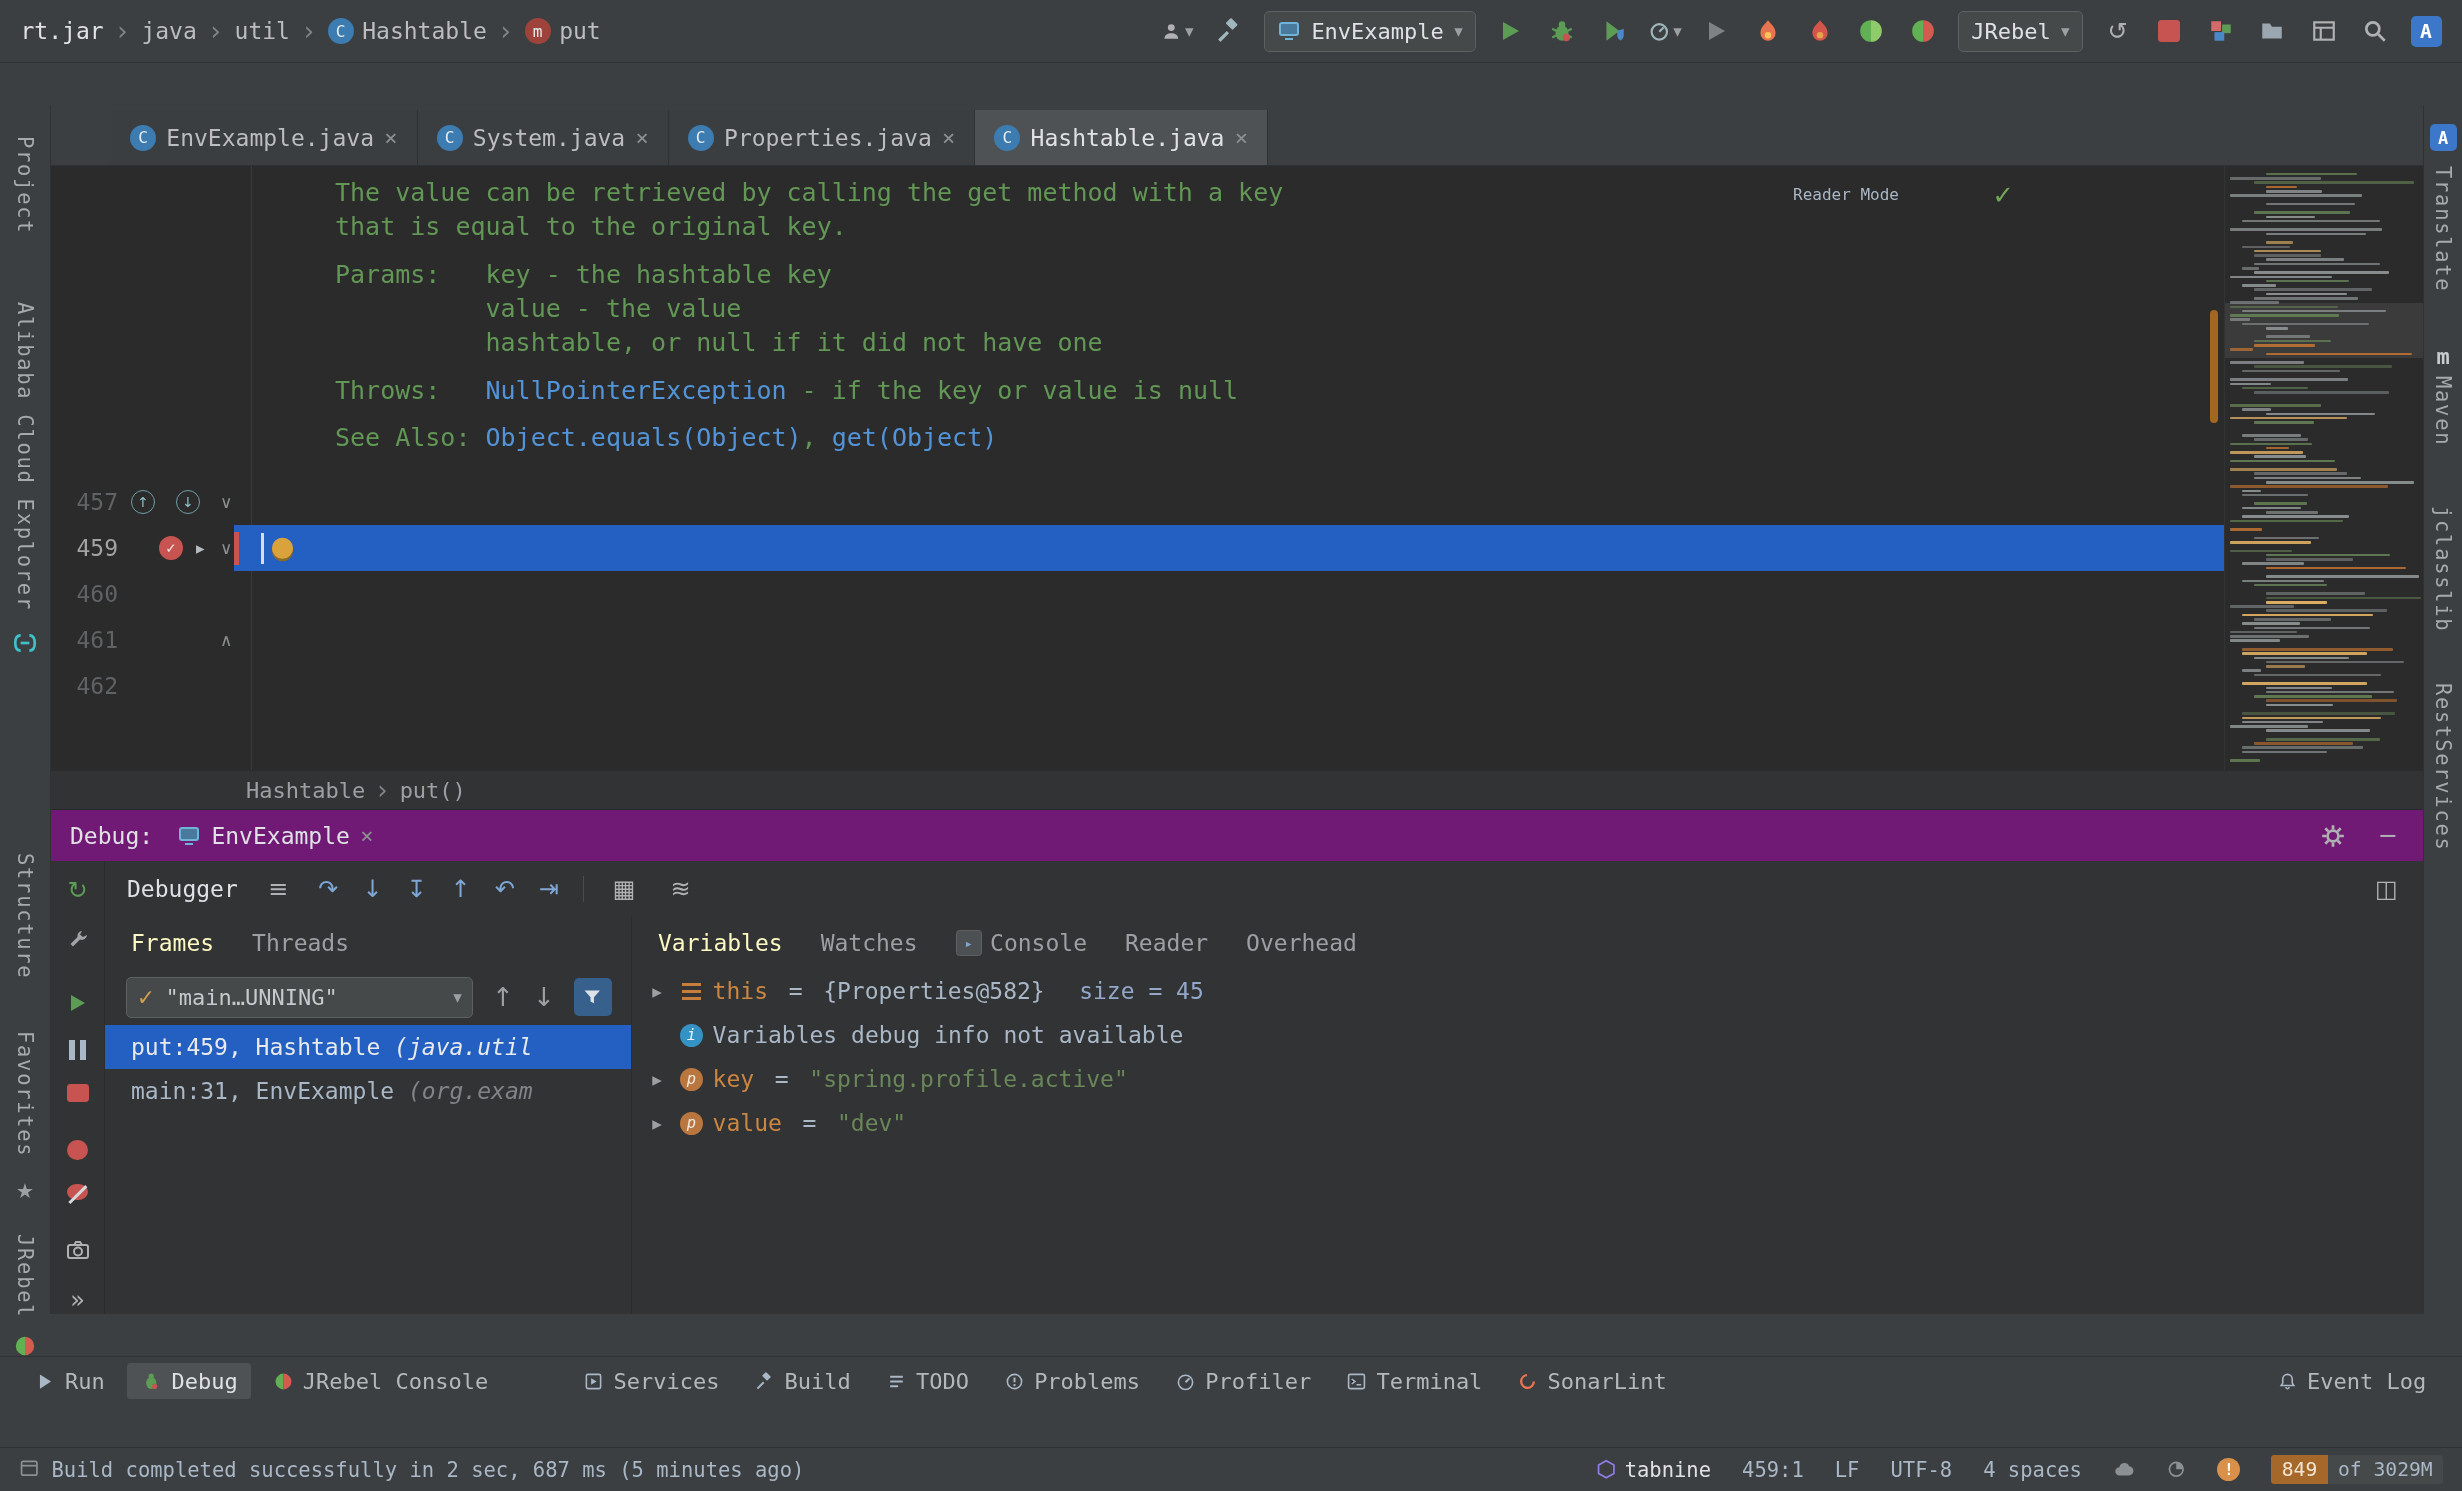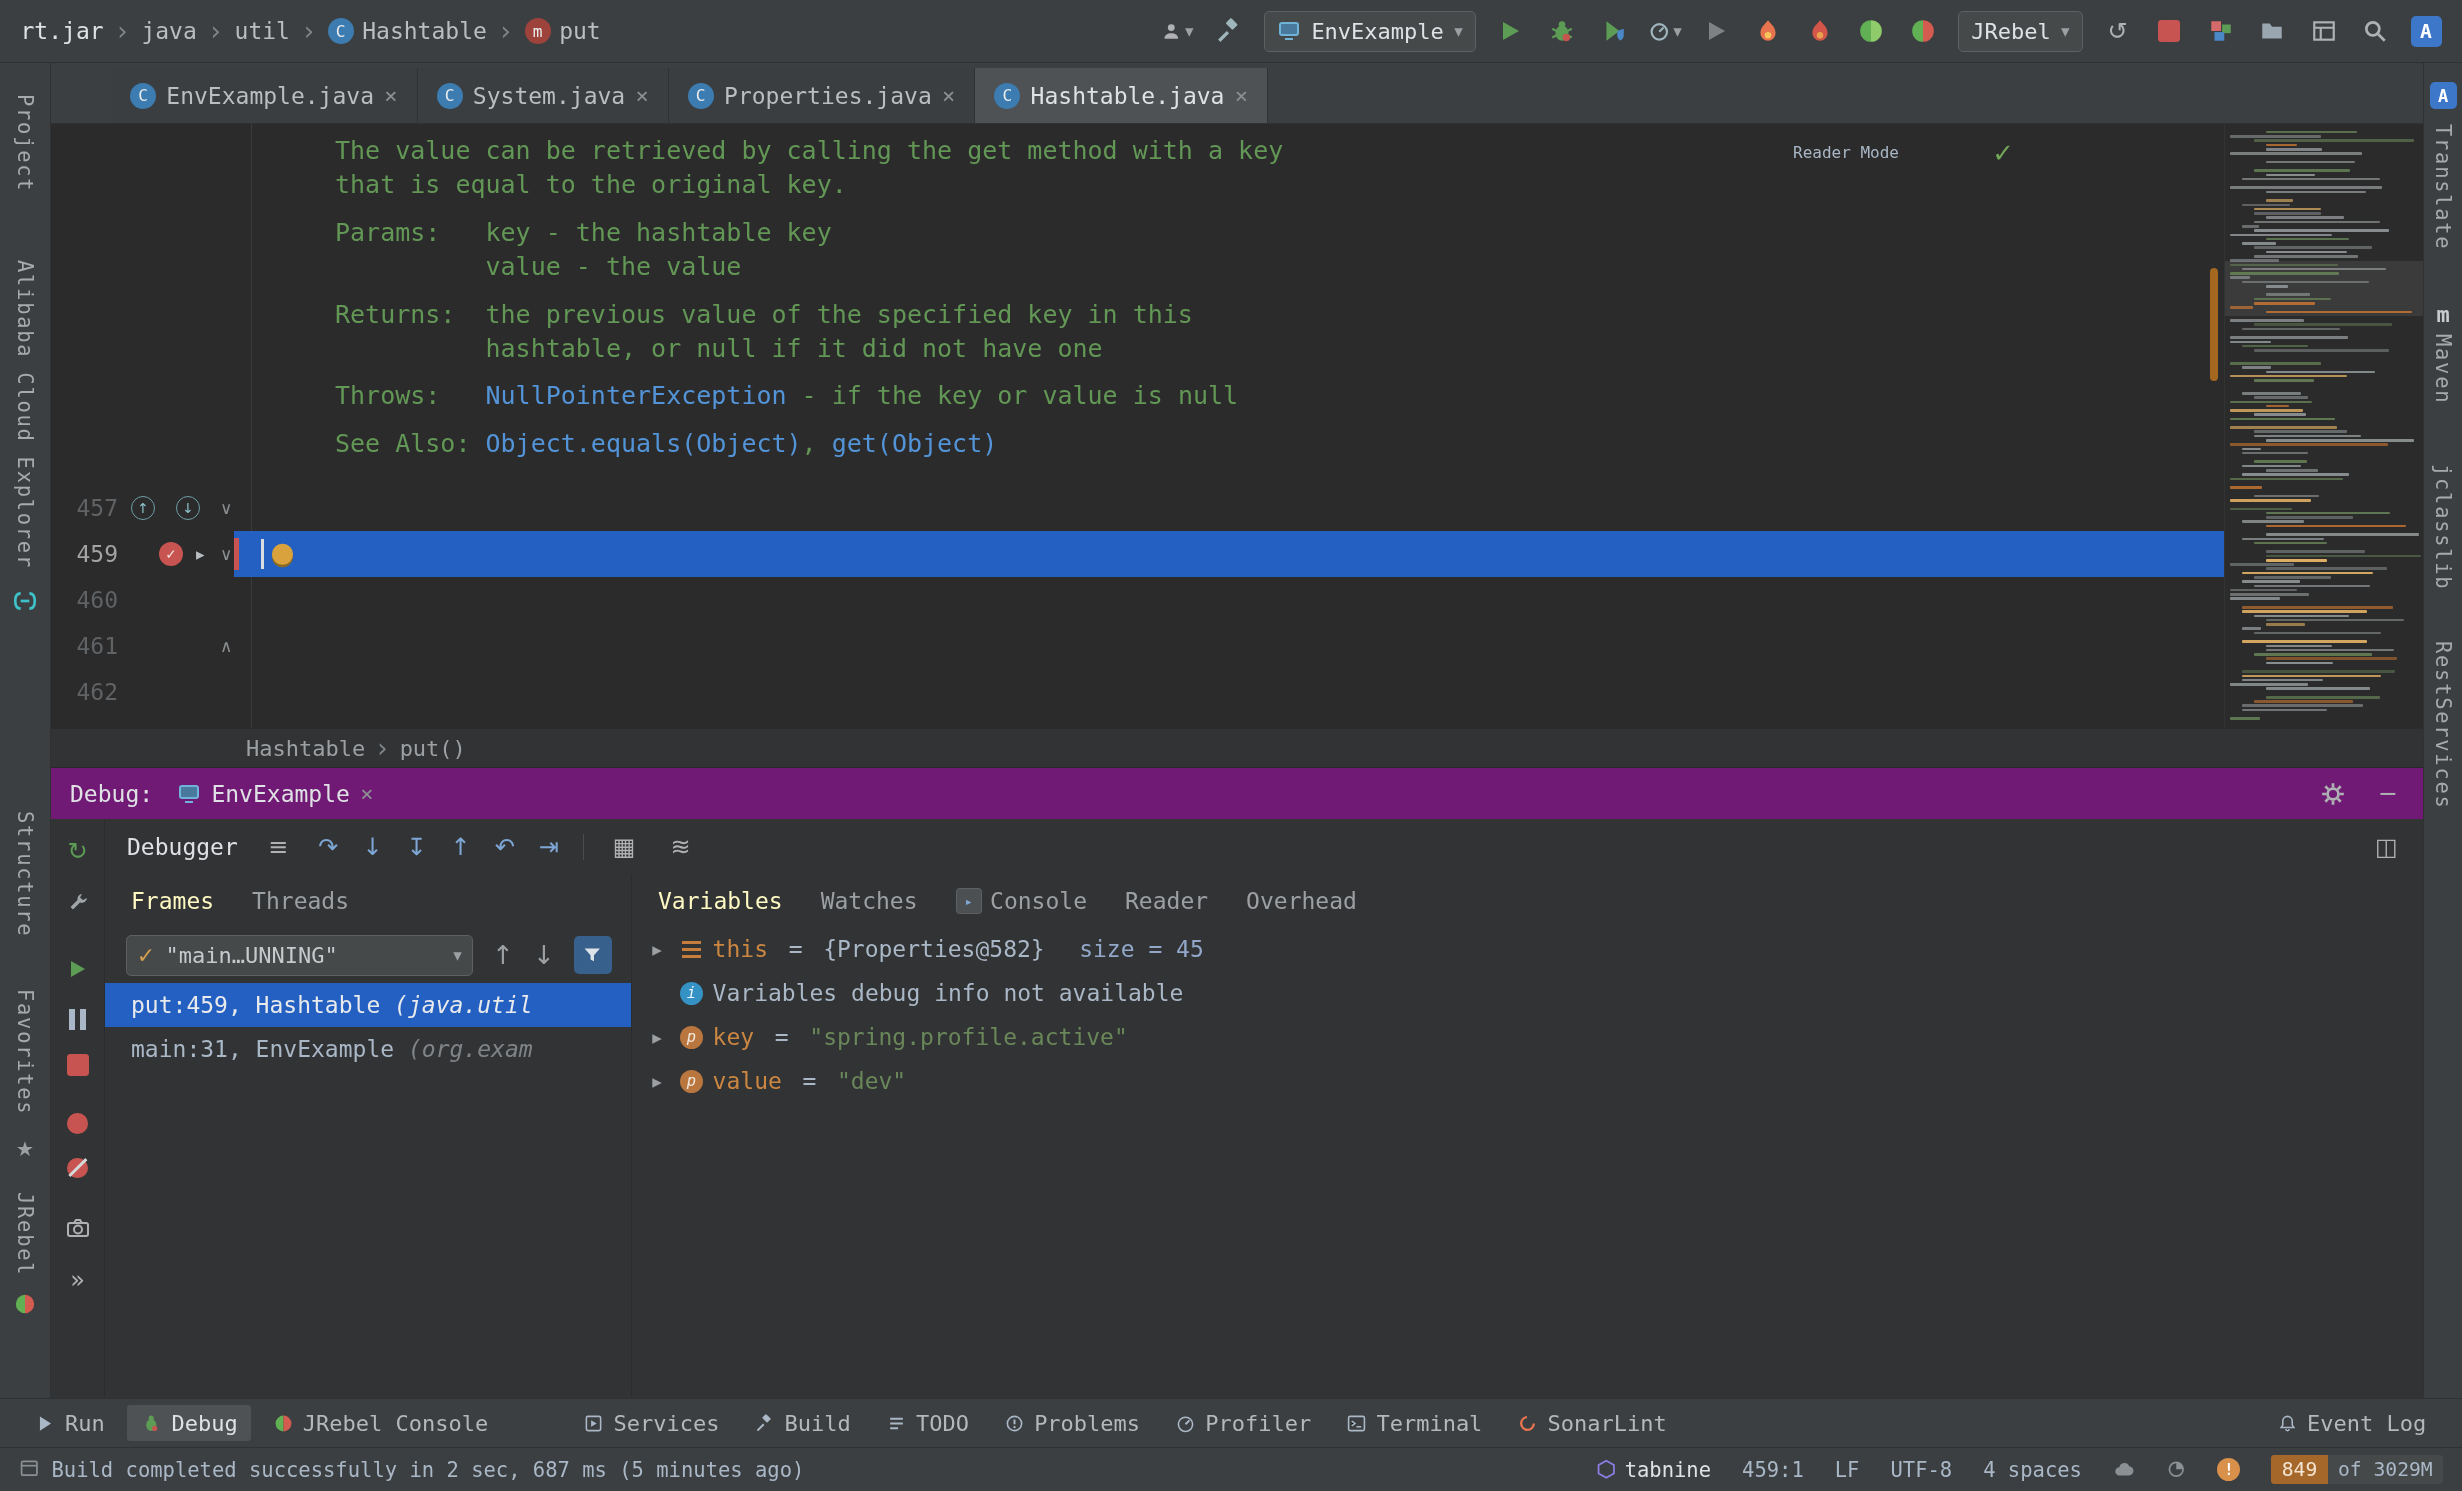--- a/index.html
+++ b/index.html
@@ -1,17 +1,17 @@
 <!DOCTYPE html>
 <html style="font-size:13.7px"><head>
 <meta charset="utf-8">
 <style>
   html,body{margin:0;padding:0;background:#3C3F41;}
   body{width:2462px;height:1491px;overflow:hidden;font-family:"DejaVu Sans Mono",monospace;color:#A9B7C6;}
-  .app{width:2462px;height:1491px;display:flex;flex-direction:column;}
+  .app{width:2462px;height:1491px;display:flex;flex-direction:column;gap:42px;}
   
   .topbar{height:62px;flex:0 0 62px;background:#3C3F41;border-bottom:1.7px solid #2F3132;display:flex;align-items:center;padding:0 20.5px;gap:17px;}
   .crumbs{display:flex;align-items:center;gap:13.7px;font-size:23px;}
   .crumb{color:#BBBDBF;display:flex;align-items:center;gap:8.5px;}
   .crumb.first{color:#DFE1E5;}
   .csep{color:#7F8487;font-size:26px;font-family:"DejaVu Sans",sans-serif;}
   .cicon{width:26px;height:26px;border-radius:50%;display:inline-flex;align-items:center;justify-content:center;font-size:16.2px;color:#E8EAEC;flex:0 0 26px;}
   .cicon.cls{background:#3C7CB0;}
   .cicon.mth{background:#9E433C;}
   .trail{margin-left:auto;display:flex;align-items:center;gap:19px;}
@@ -305,21 +305,20 @@
 
       <div class="editor-row">
         <div class="editor">
           <span class="readermode">Reader Mode</span>
           <span class="inspok">✓</span>
 
           <div class="doc-line"><span class="tk doc">The value can be retrieved by calling the get method with a key</span></div>
           <div class="doc-line"><span class="tk doc">that is equal to the original key.</span></div>
           <div class="doc-line doc-gap"><span class="tk doc">Params:   key - the hashtable key</span></div>
           <div class="doc-line"><span class="tk doc">          value - the value</span></div>
-          <div class="doc-line doc-gap"><span class="tk doc">Returns:  the previous value of the specified key in this</span></div>
           <div class="doc-line"><span class="tk doc">          hashtable, or null if it did not have one</span></div>
           <div class="doc-line doc-gap"><span class="tk doc">Throws:   </span><span class="tk link">NullPointerException</span><span class="tk doc"> - if the key or value is null</span></div>
           <div class="doc-line doc-gap"><span class="tk doc">See Also: </span><span class="tk link">Object.equals(Object)</span><span class="tk doc">, </span><span class="tk link">get(Object)</span></div>
 
           <div class="code-block">
             <div class="code-line">
               <span class="ln">457</span>
               <span class="gi ovr" style="left:80px">↑</span>
               <span class="gi ovr" style="left:125px">↓</span>
               <span class="gi foldi" style="left:169px">∨</span>

